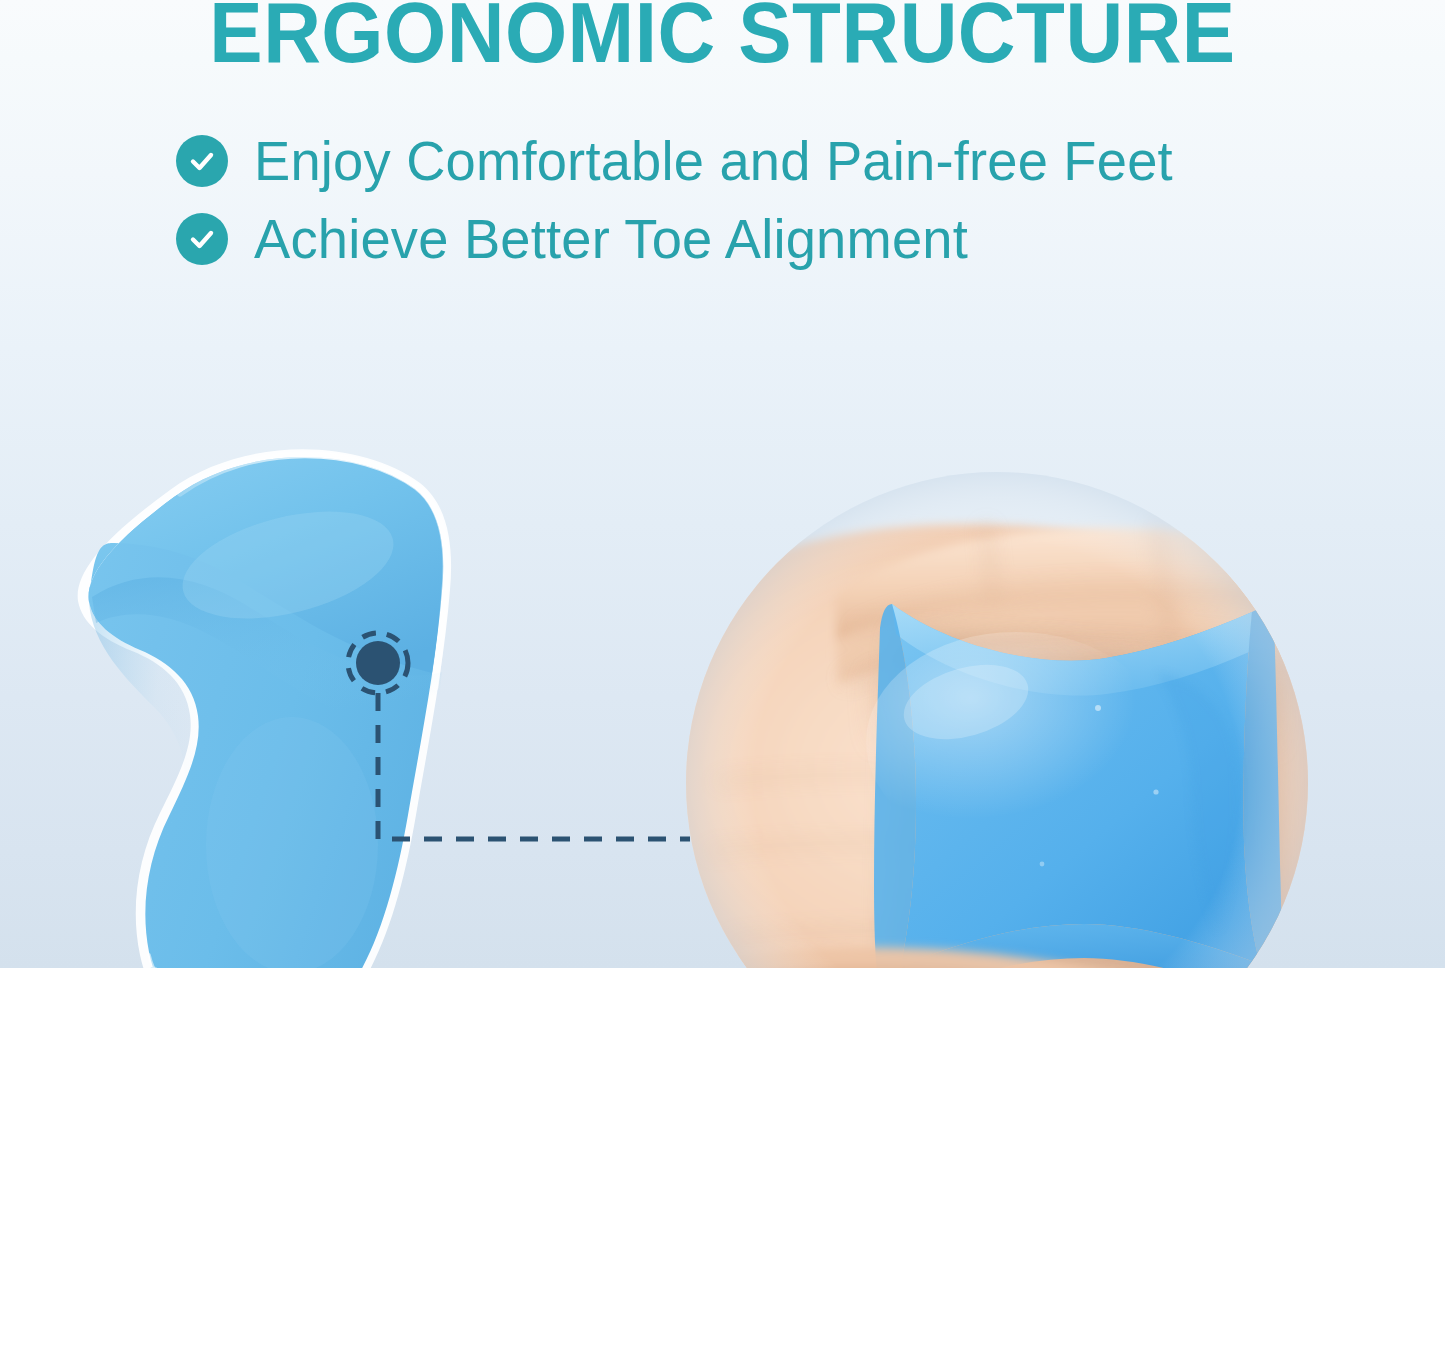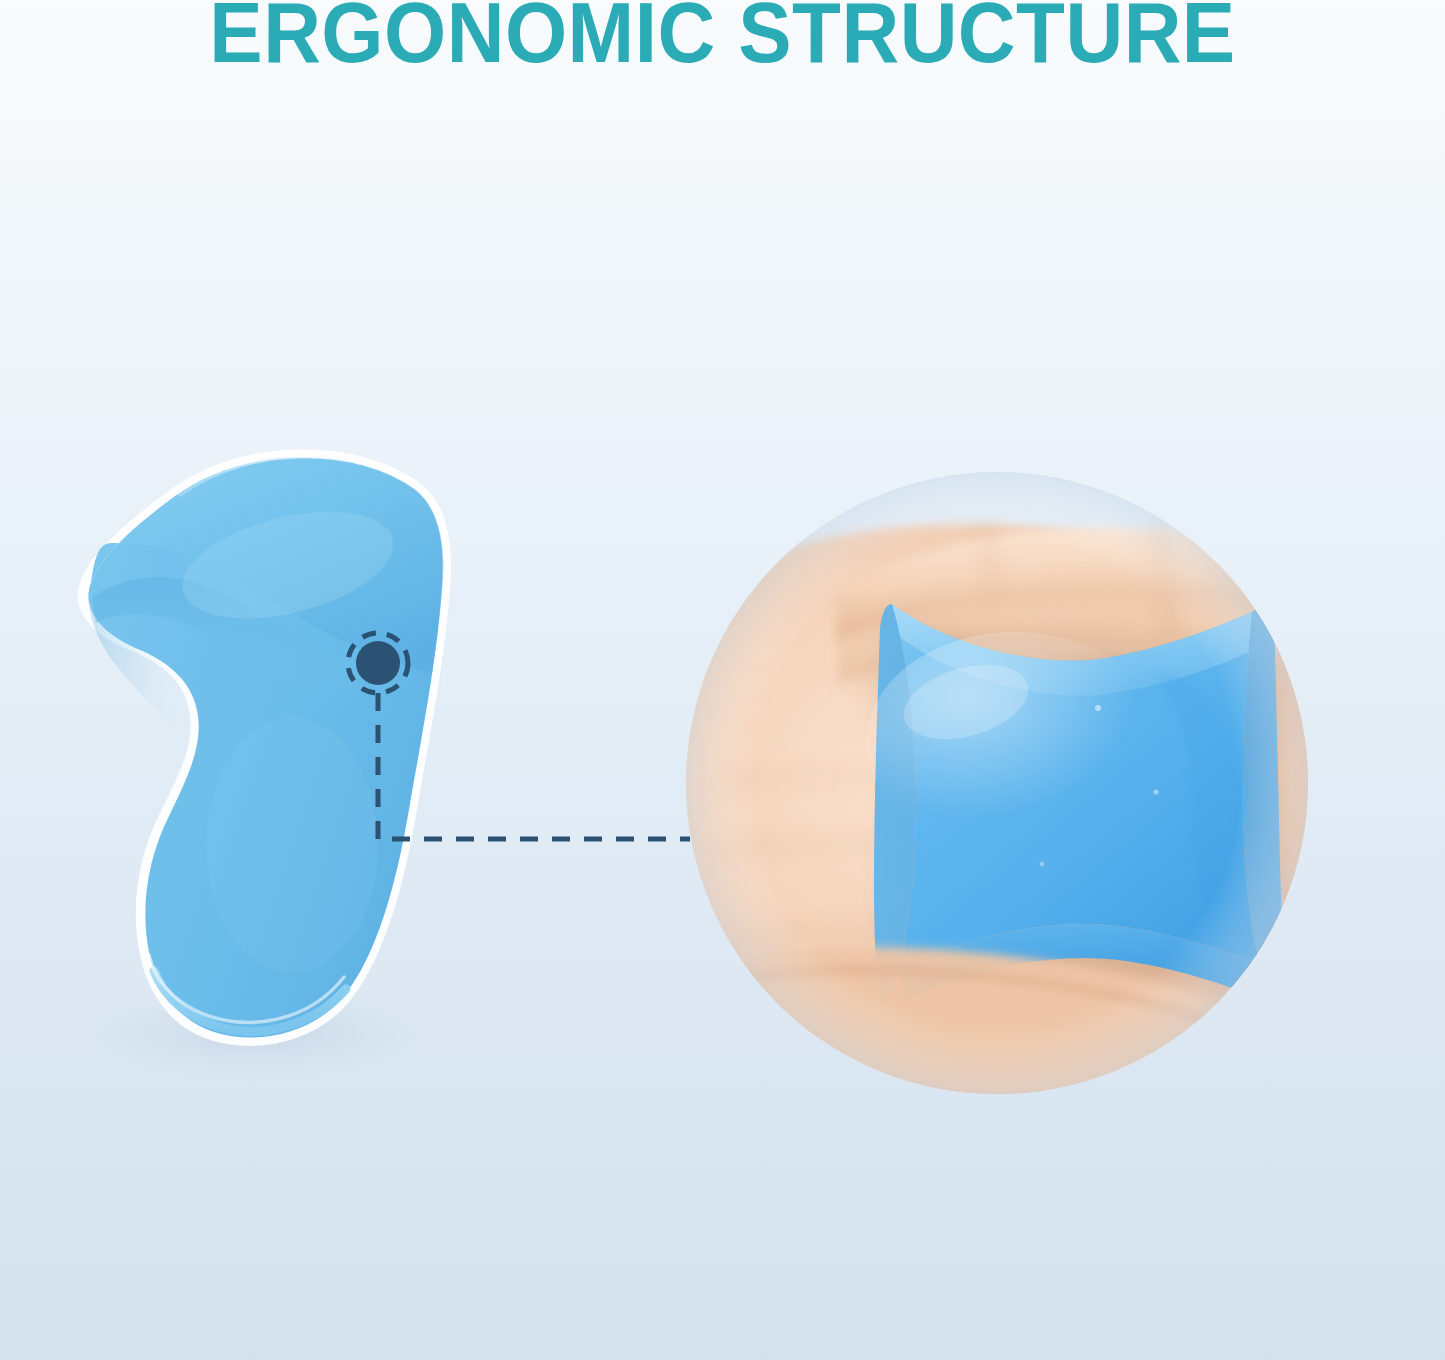--- a/index.html
+++ b/index.html
@@ -7,21 +7,21 @@
     padding: 0;
     background: #ffffff;
   }
   body {
     font-family: "Liberation Sans", sans-serif;
   }
 
   #banner {
     position: relative;
     width: 1445px;
-    height: 1360px;
+    height: 968px;
     overflow: hidden;
     background: linear-gradient(to bottom,
         #f9fbfd 0%,
         #f6fafc 6%,
         #f2f7fb 18%,
         #eaf2f9 36%,
         #e3edf6 54%,
         #dde8f3 72%,
         #d8e4f0 88%,
         #d4e1ed 100%);
@@ -118,20 +118,41 @@
     display: block;
   }
 </style>
 </head>
 <body>
 
 <div id="banner">
 
   <div id="headline">ERGONOMIC STRUCTURE</div>
 
+  <div id="bullets">
+
+    <div class="bullet-row">
+      <span class="check-badge">
+        <svg width="34" height="34" viewBox="0 0 34 34">
+          <polyline points="8,17.5 14.5,24 26,11" fill="none" stroke="#ffffff" stroke-width="4.4" stroke-linecap="round" stroke-linejoin="round"></polyline>
+        </svg>
+      </span>
+      <span class="bullet-label">Enjoy Comfortable and Pain-free Feet</span>
+    </div>
+
+    <div class="bullet-row">
+      <span class="check-badge">
+        <svg width="34" height="34" viewBox="0 0 34 34">
+          <polyline points="8,17.5 14.5,24 26,11" fill="none" stroke="#ffffff" stroke-width="4.4" stroke-linecap="round" stroke-linejoin="round"></polyline>
+        </svg>
+      </span>
+      <span class="bullet-label">Achieve Better Toe Alignment</span>
+    </div>
+
+  </div>
 
   <div id="render-stage">
     <svg width="470" height="680" viewBox="0 0 470 680">
       <defs>
         <linearGradient id="bodyGrad" x1="0" y1="0" x2="1" y2="0.55">
           <stop offset="0%" stop-color="#7ac6ee"></stop>
           <stop offset="28%" stop-color="#73c1ec"></stop>
           <stop offset="62%" stop-color="#6bbdea"></stop>
           <stop offset="100%" stop-color="#5fb3e4"></stop>
         </linearGradient>

